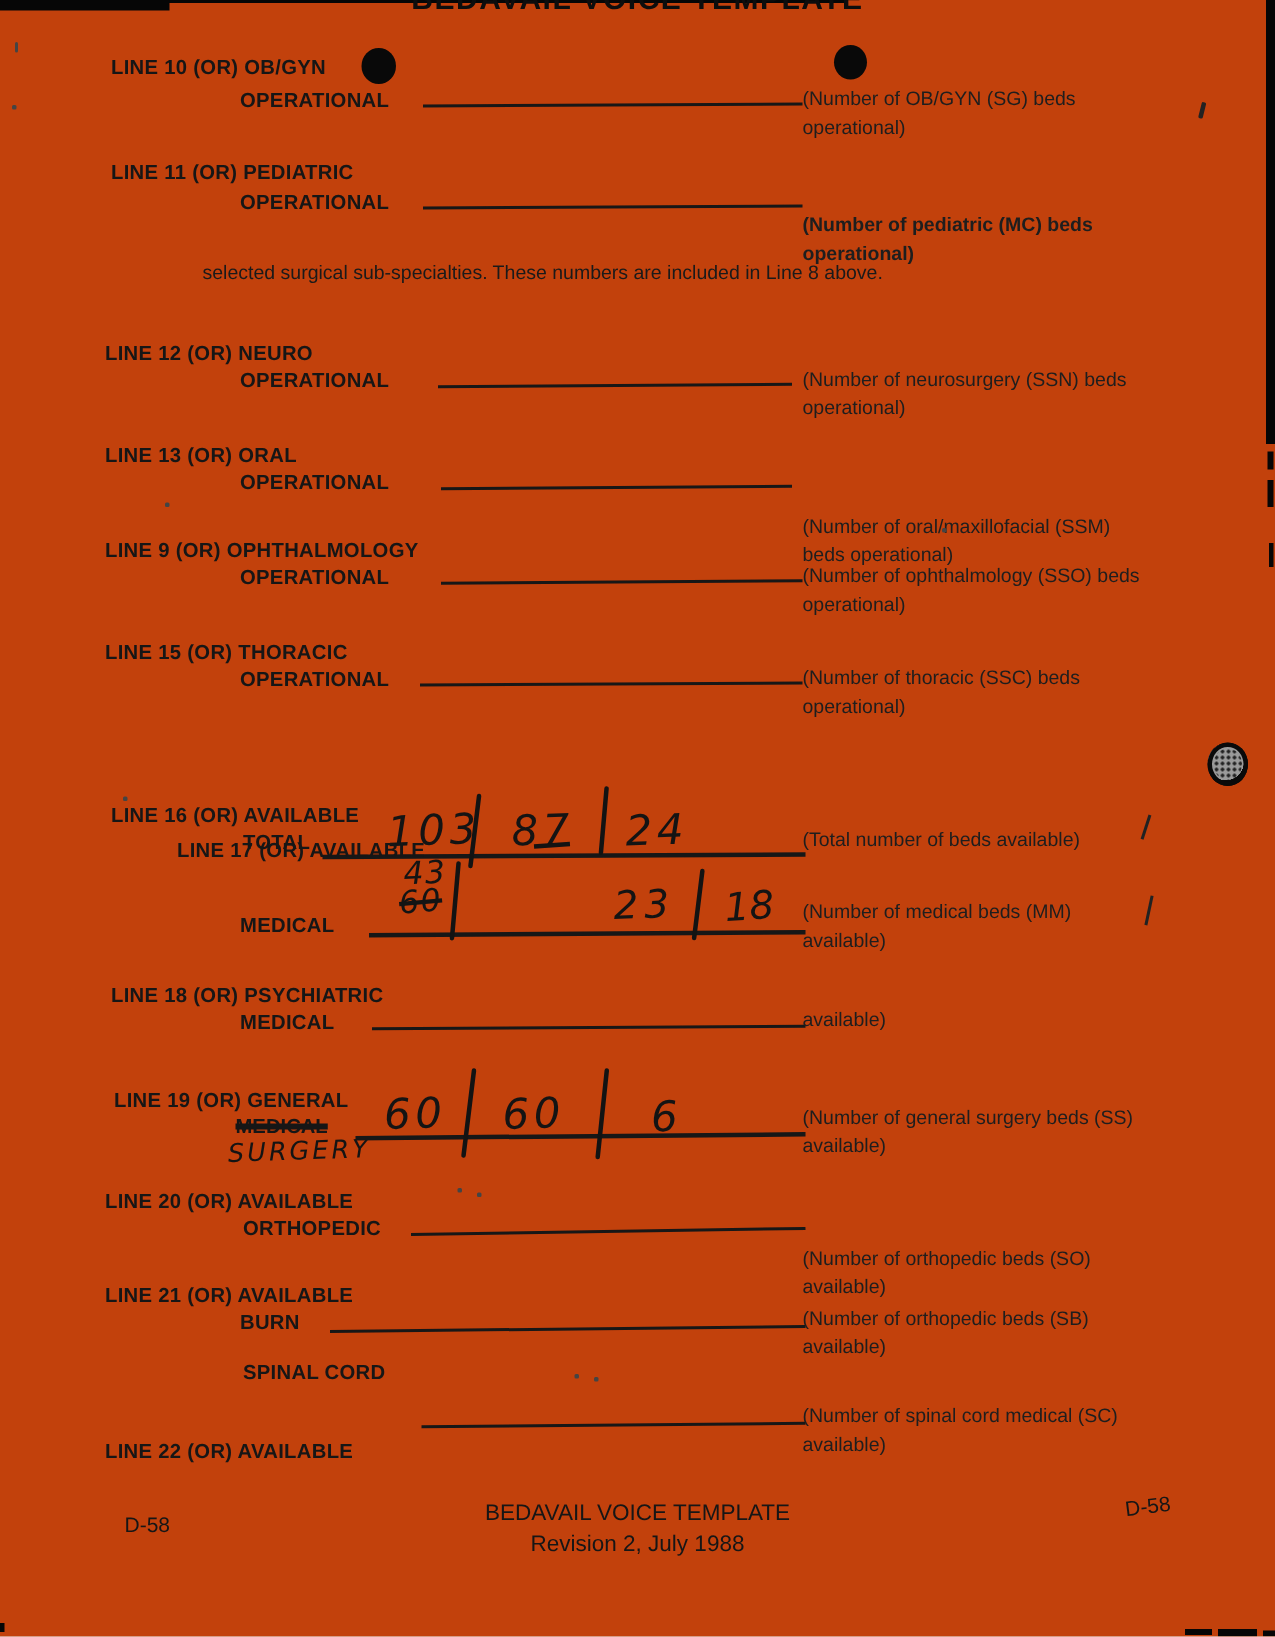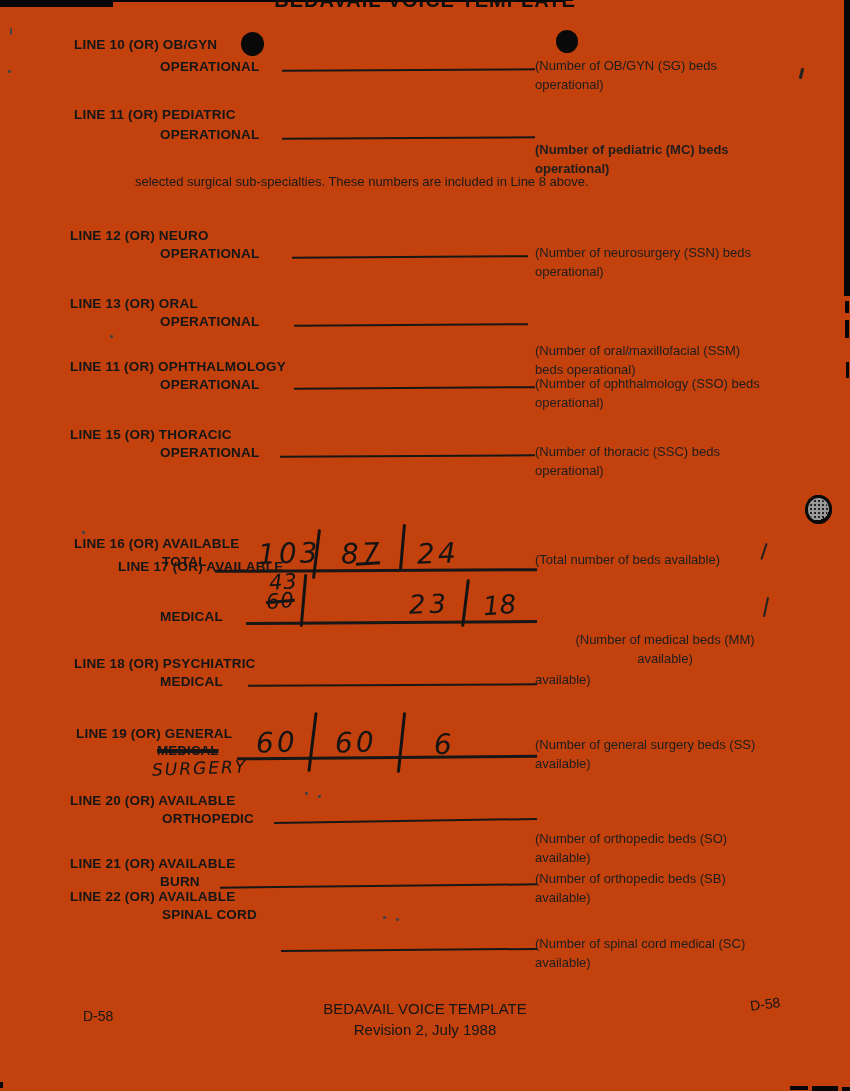--- a/index.html
+++ b/index.html
@@ -96,21 +96,21 @@
     <div class="lbl" style="left:70px;top:296px;">LINE 13 (OR) ORAL</div>
     <div class="sub" style="left:160px;top:314px;">OPERATIONAL</div>
     <div class="fill" style="left:294px;top:324px;width:234px;transform:rotate(-0.4deg);"></div>
     <div class="desc" style="top:311px;margin-top:30px;">
       <div>(Number of oral/maxillofacial (SSM)</div>
       <div>beds operational)</div>
     </div>
   </div>
 
   <div>
-    <div class="lbl" style="left:70px;top:359px;">LINE 11 (OR) OPHTHALMOLOGY</div>
+    <div class="lbl" style="left:70px;top:359px;">LINE 9 (OR) OPHTHALMOLOGY</div>
     <div class="sub" style="left:160px;top:377px;">OPERATIONAL</div>
     <div class="fill" style="left:294px;top:387px;width:241px;transform:rotate(-0.4deg);"></div>
     <div class="desc" style="top:374px;">
       <div>(Number of ophthalmology (SSO) beds</div>
       <div>operational)</div>
     </div>
   </div>
 
   <div>
     <div class="lbl" style="left:70px;top:427px;">LINE 15 (OR) THORACIC</div>
@@ -136,21 +136,21 @@
     <div class="crossbar" style="left:356px;top:562px;width:24px;transform:rotate(-4deg);"></div>
     <div class="hslash" style="left:401px;top:524px;height:46px;transform:rotate(5deg);"></div>
     <div class="hw hw-num" style="left:417px;top:537px;">24</div>
     <div class="tick" style="left:763px;top:543px;"></div>
   </div>
 
   <div>
     <div class="lbl" style="left:74px;top:559px;margin-left:44px;">LINE 17 (OR) AVAILABLE</div>
     <div class="sub" style="left:160px;top:609px;">MEDICAL</div>
     <div class="fill" style="left:246px;top:621px;width:291px;transform:rotate(-0.4deg);border-top-width:3px;"></div>
-    <div class="desc" style="top:630px;text-align:center;">
+    <div class="desc" style="top:598px;">
       <div>(Number of medical beds (MM)</div>
       <div>available)</div>
     </div>
     <div class="hw hw-sm" style="left:269px;top:570px;">43</div>
     <div class="hw hw-sm struck" style="left:266px;top:589px;transform:rotate(-5deg);">60</div>
     <div class="hslash" style="left:302px;top:574px;height:53px;transform:rotate(5deg);"></div>
     <div class="hw" style="left:409px;top:589px;font-size:26px;letter-spacing:4px;transform:rotate(-2deg);">23</div>
     <div class="hslash" style="left:464px;top:579px;height:48px;transform:rotate(7deg);"></div>
     <div class="hw" style="left:483px;top:590px;font-size:26px;transform:rotate(-4deg);">18</div>
     <div class="tick" style="left:765px;top:597px;height:20px;transform:rotate(12deg);"></div>
@@ -195,21 +195,21 @@
     <div class="lbl" style="left:70px;top:856px;">LINE 21 (OR) AVAILABLE</div>
     <div class="sub" style="left:160px;top:874px;">BURN</div>
     <div class="fill" style="left:220px;top:885px;width:317px;transform:rotate(-0.6deg);"></div>
     <div class="desc" style="top:869px;">
       <div>(Number of orthopedic beds (SB)</div>
       <div>available)</div>
     </div>
   </div>
 
   <div>
-    <div class="lbl" style="left:70px;top:889px;">LINE 22 (OR) AVAILABLE</div>
+    <div class="lbl" style="left:70px;top:960px;">LINE 22 (OR) AVAILABLE</div>
     <div class="sub" style="left:162px;top:907px;">SPINAL CORD</div>
     <div class="fill" style="left:281px;top:949px;width:256px;transform:rotate(-0.5deg);"></div>
     <div class="desc" style="top:934px;">
       <div>(Number of spinal cord medical (SC)</div>
       <div>available)</div>
     </div>
   </div>
 
   <div>
     <div class="d58" style="left:83px;top:1008px;">D-58</div>

